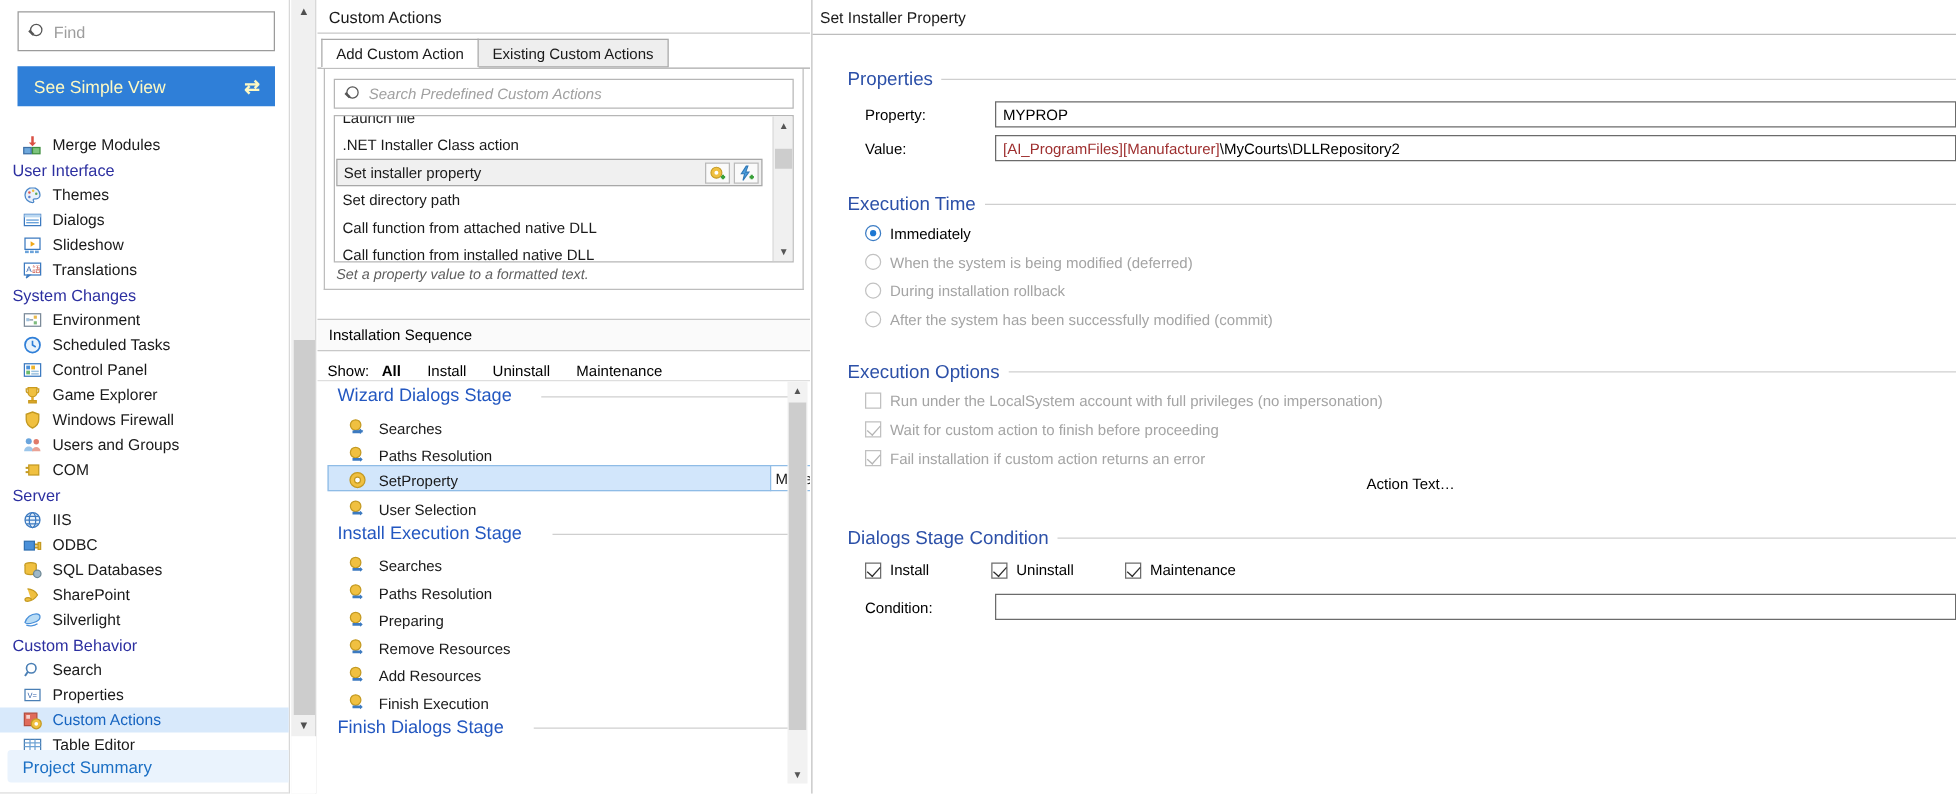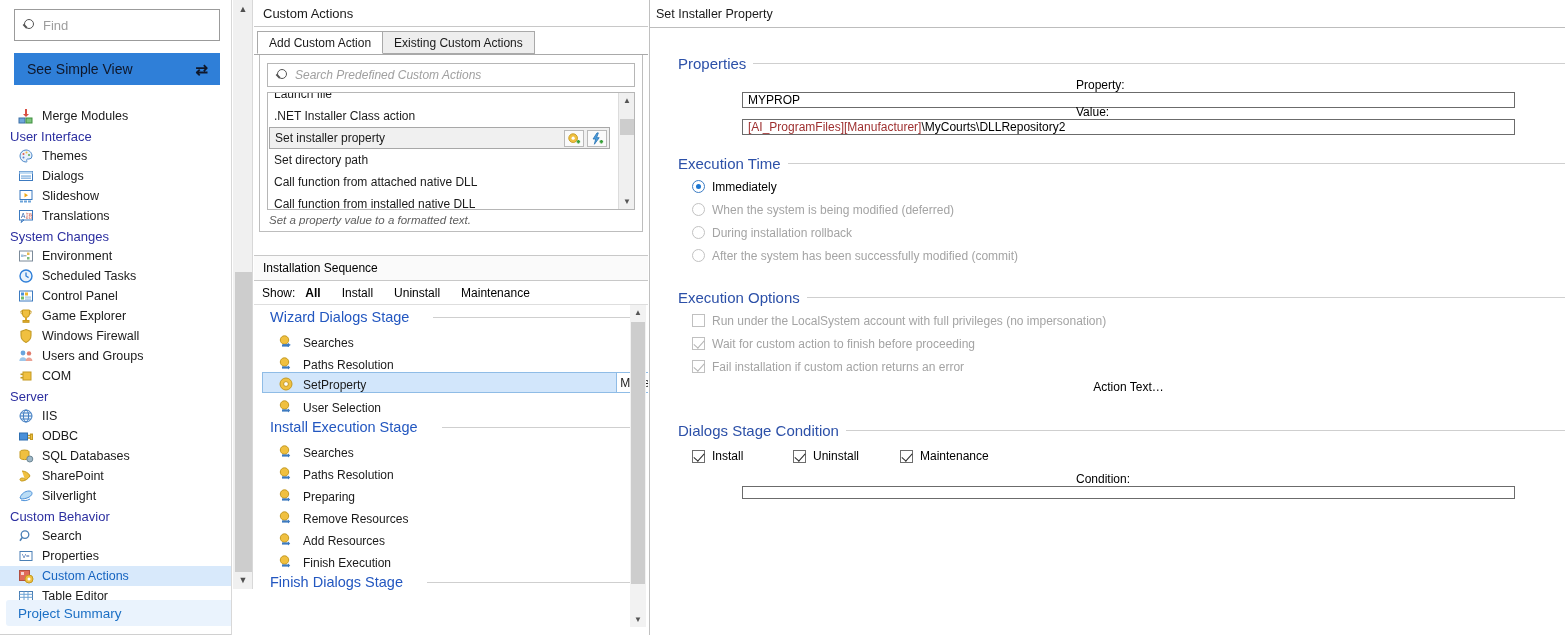--- a/index.html
+++ b/index.html
@@ -32,21 +32,21 @@
     width: 8px; height: 8px; border: 1.4px solid #555; border-radius: 50%;
   }
   .mag::after {
     content: ""; position: absolute; left: 0px; top: 8px;
     width: 5px; height: 1.6px; background: #555;
     transform: rotate(45deg); transform-origin: right center;
   }
 
   .simple-view {
     position: absolute; left: 14px; top: 53px; width: 206px; height: 32px;
-    background: #2f7fd8; color: #0f172a;
+    background: #2f7fd8; color: #fef9c3;
     display: flex; align-items: center; justify-content: space-between;
     padding: 0 12px 0 13px; cursor: pointer;
   }
   .simple-view .lbl { font-size: 14px; }
   .swap-ico { font-size: 15px; line-height: 1; font-weight: bold; }
 
   .nav { position: absolute; left: 0; top: 106px; width: 232px; }
   .nav-group {
     color: #2c2fa0; font-size: 13px; padding: 3px 0 2px 10px; font-weight: 400;
   }
@@ -151,21 +151,21 @@
   .ca-scroll .a.up { top: 0; } .ca-scroll .a.dn { bottom: 0; }
   .ca-scroll .th { position: absolute; left: 1px; top: 26px; width: 14px; height: 16px; background: #cdcdcd; }
   .hint { font-size: 11.5px; font-style: italic; color: #5e5e5e; padding: 4px 0 0 2px; }
 
   .seq-head {
     margin-top: 23px; height: 26px; border-top: 1px solid #c8c8c8;
     border-bottom: 1px solid #c8c8c8; background: #fafafa;
     display: flex; align-items: center; padding-left: 9px; font-size: 12px;
   }
   .show-row {
-    height: 24px; display: flex; align-items: center; padding-left: 8px;
+    height: 24px; display: flex; align-items: flex-end; padding-left: 8px;
     gap: 0px; font-size: 12px; border-bottom: 1px solid #dedede;
   }
   .show-row .k { margin-right: 10px; }
   .show-row .f { margin-right: 21px; cursor: pointer; }
   .show-row .f.on { font-weight: bold; }
 
   .seq-list { position: relative; height: 322px; overflow: hidden; }
   .stage {
     display: flex; align-items: center; gap: 24px;
     color: #2357c0; font-size: 14.5px; padding: 4px 12px 3px 16px;
@@ -204,21 +204,21 @@
   .r-head {
     height: 28px; border-bottom: 1px solid #bdbdbd;
     display: flex; align-items: center; padding-left: 6px;
     font-size: 12.5px; color: #1a1a1a;
   }
   .sect {
     display: flex; align-items: center; gap: 7px;
     color: #2c50a8; font-size: 15px; margin: 0 0 0 28px; padding-top: 3px;
   }
   .sect .rule { flex: 1; height: 1px; background: #cfcfcf; margin-right: 0px; }
-  .frow { display: flex; align-items: center; height: 27px; margin-left: 42px; flex-direction: column; }
+  .frow { display: flex; align-items: center; height: 27px; margin-left: 42px; }
   .frow .lab { width: 105px; font-size: 12px; }
   .txtfield {
     height: 21px; border: 1px solid #6b6b6b; background: #fff;
     display: flex; align-items: center; padding-left: 5px; font-size: 12px;
     width: 773px;
   }
   .tok { color: #9e2f2f; }
   .opt {
     display: flex; align-items: center; height: 23px; margin-left: 42px;
     font-size: 12px; cursor: pointer;

